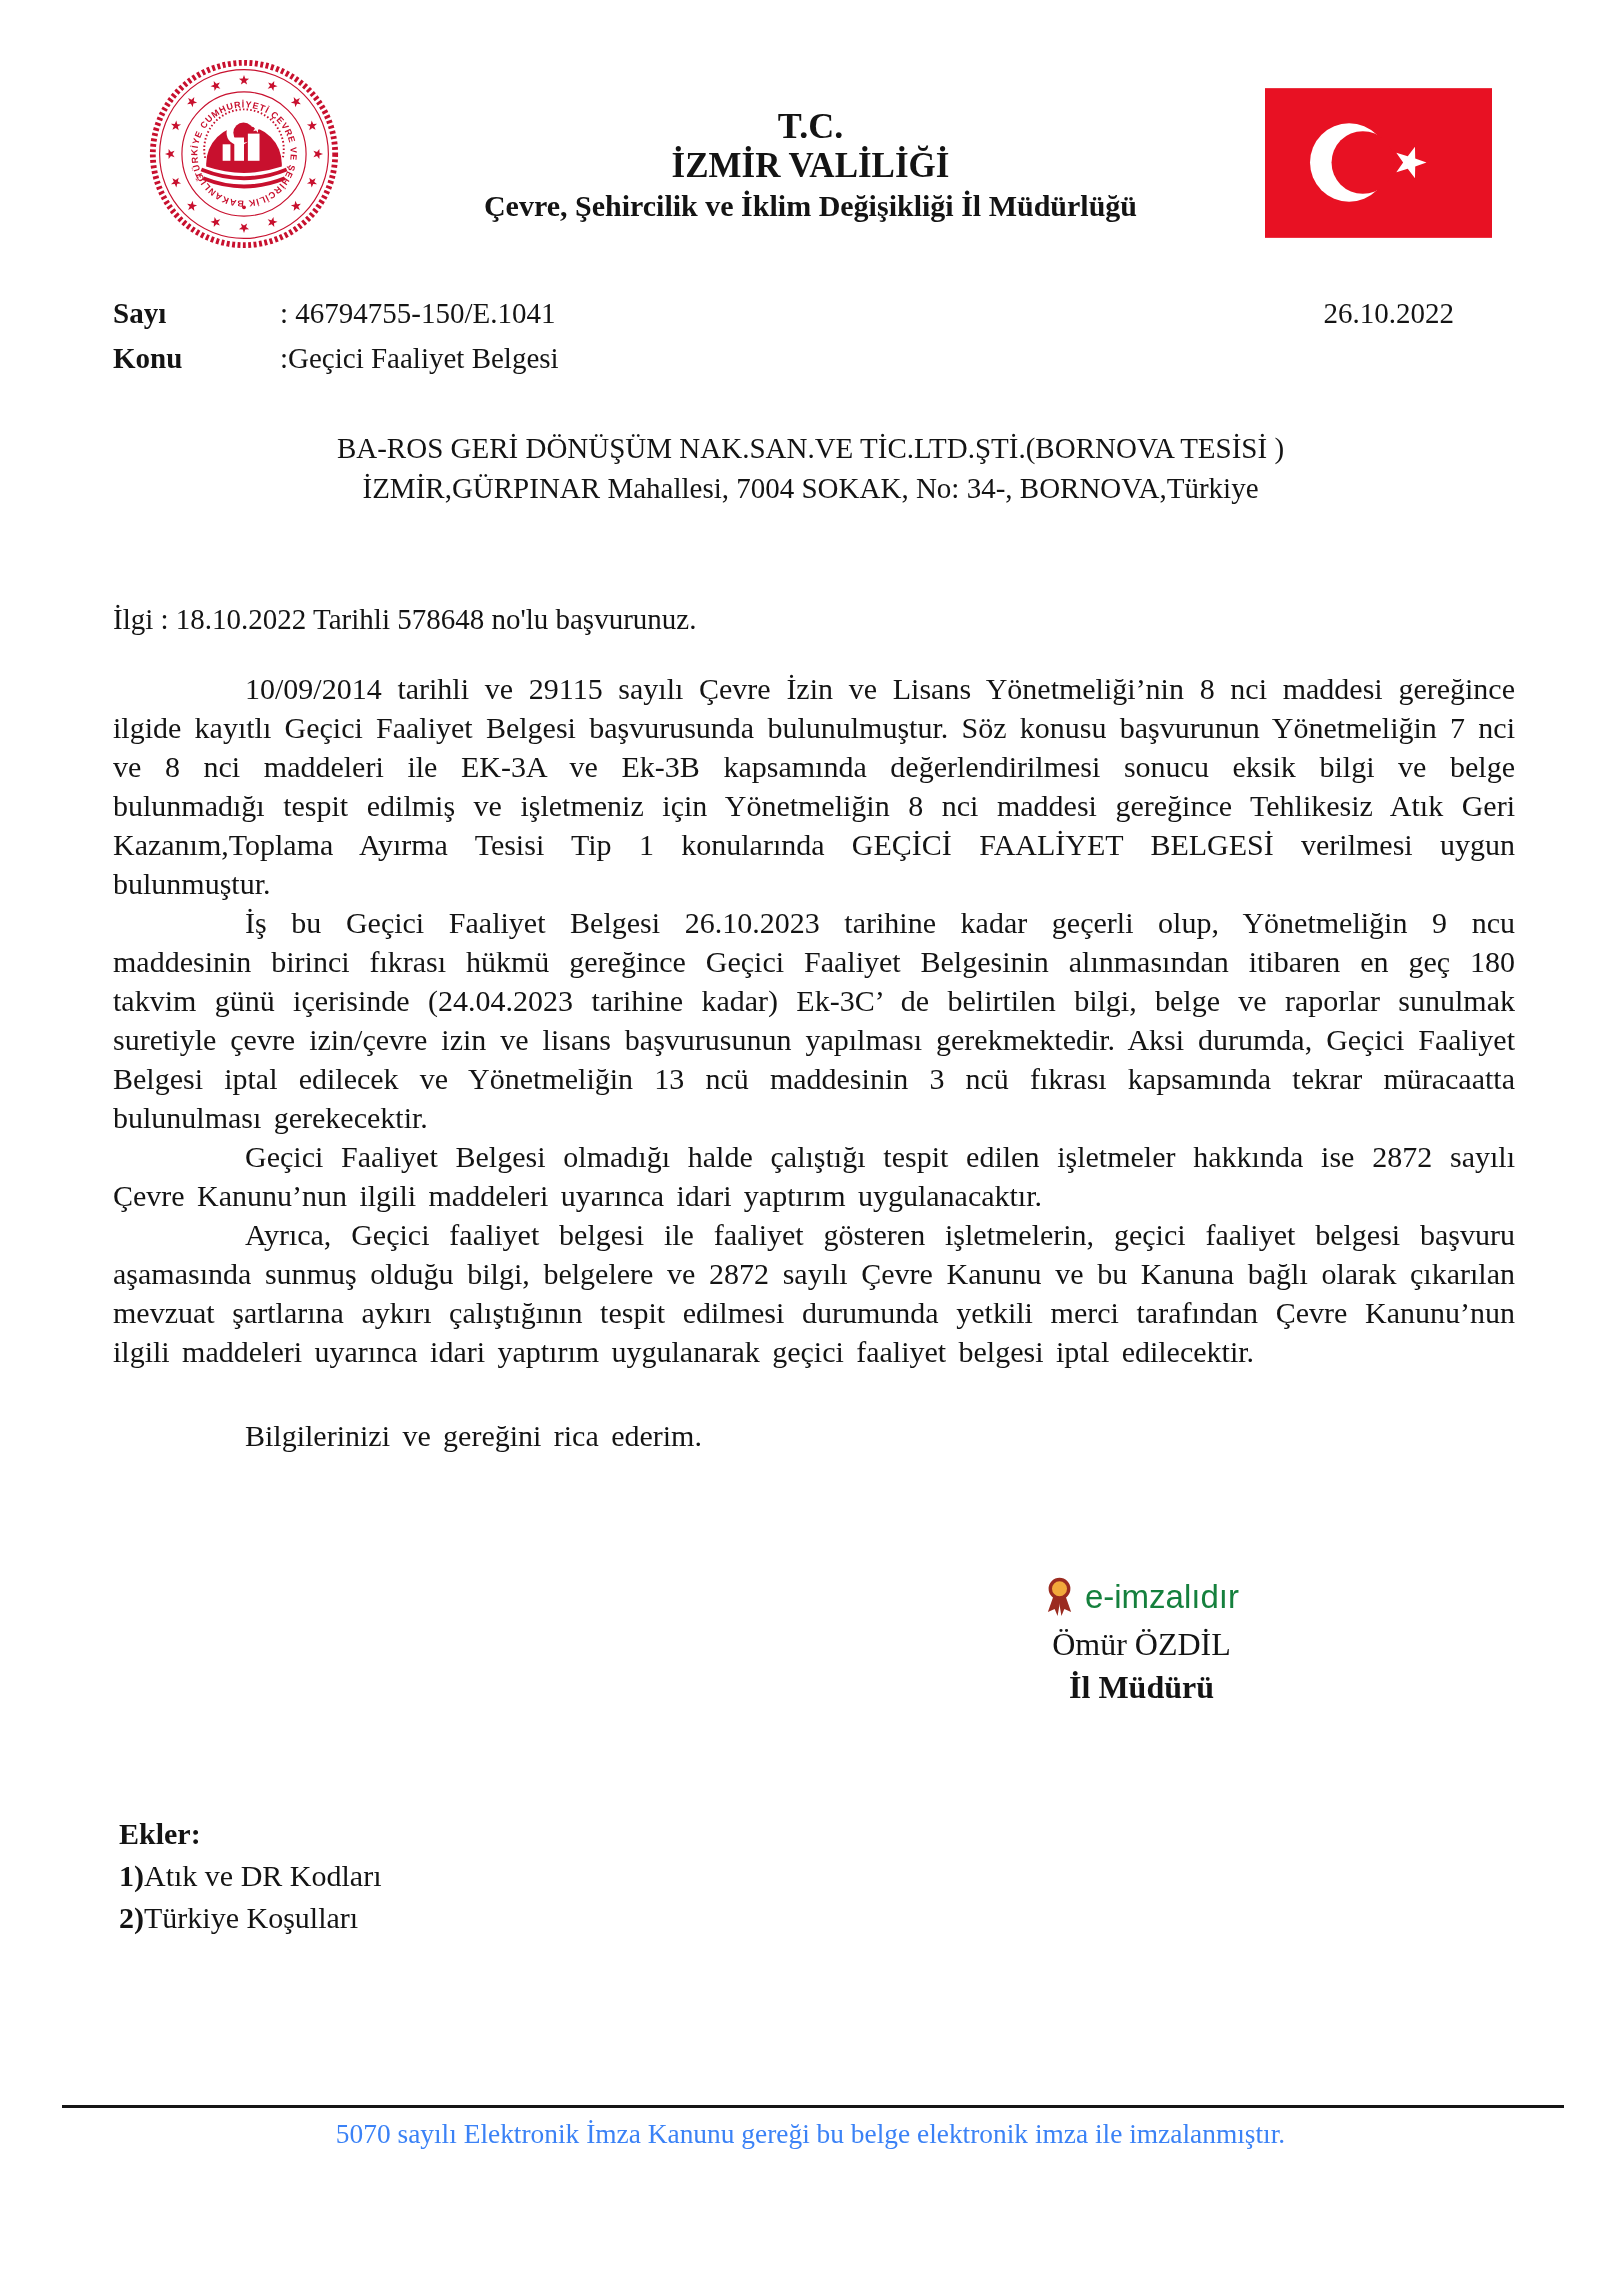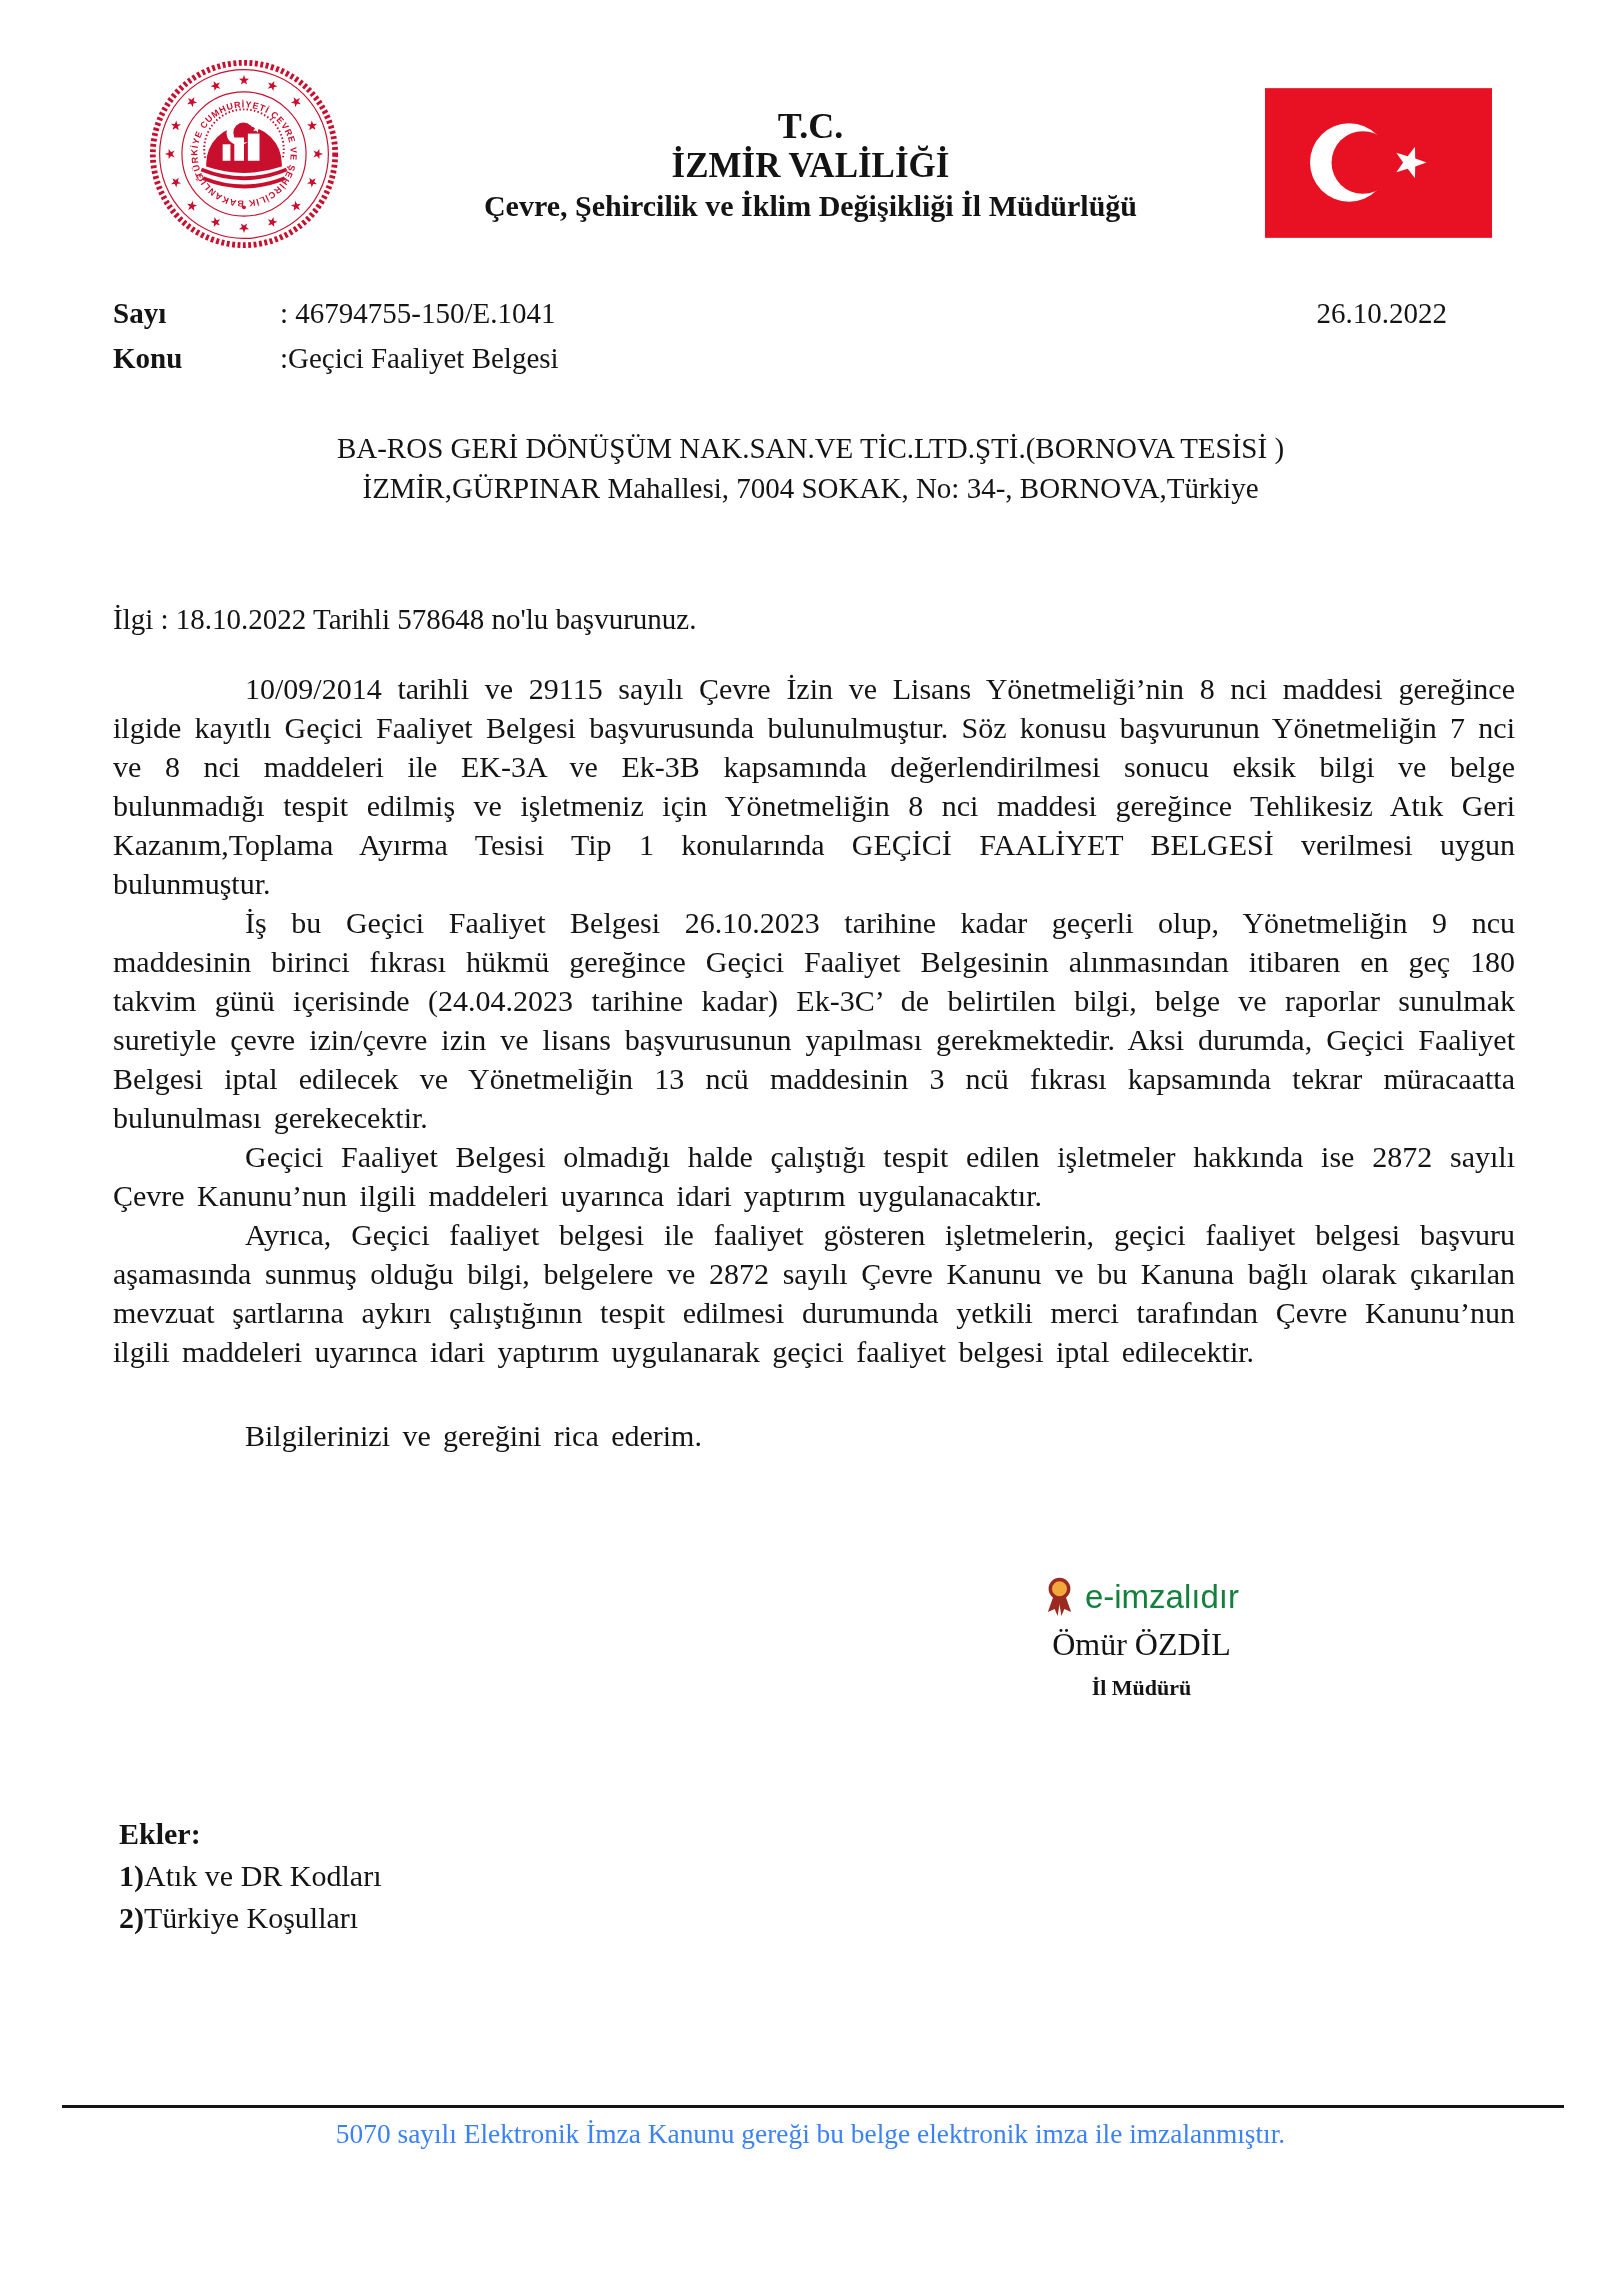--- a/index.html
+++ b/index.html
@@ -12,38 +12,38 @@
   .seal { position:absolute; left:147px; top:57px; width:194px; height:194px; }
   .flag { position:absolute; left:1265px; top:88px; width:227px; height:150px; }
   .header-text { position:absolute; left:0; right:0; top:106px; text-align:center; font-weight:bold; line-height:40px; }
   .ht1 { font-size:36px; }
   .ht2 { font-size:35px; }
   .ht3 { font-size:30px; }
 
   
   .meta { position:absolute; top:291px; left:113px; right:113px; font-size:29px; line-height:45px; }
   .meta .lbl { display:inline-block; width:167px; font-weight:bold; }
-  .meta .date { position:absolute; right:61px; top:0; }
+  .meta .date { position:absolute; right:54px; top:0; }
 
   
   .recipient { position:absolute; top:428px; left:78px; right:78px; text-align:center; font-weight:normal; font-size:29px; line-height:40px; }
 
   .ilgi { position:absolute; top:603px; left:113px; font-size:29px; }
 
   
   .body-text { position:absolute; top:669px; left:113px; width:1402px; font-size:30px; line-height:39px; text-align:justify; word-spacing:4.9px; }
   .body-text p { margin:0; text-indent:132px; }
   .body-text p.closing { margin-top:45px; text-align:left; }
 
   
   .sig { position:absolute; top:1576px; left:970px; width:343px; text-align:center; }
   .sig-row1 { display:flex; align-items:center; justify-content:center; gap:9.8px; }
   .esign-text { font-family:"Liberation Sans","DejaVu Sans",sans-serif; font-size:33px; color:#15803d; }
   .sig-name { font-size:32px; font-weight:normal; margin-top:6px; line-height:43px; }
-  .sig-title { font-size:22px; font-weight:bold; line-height:43px; }
+  .sig-title { font-size:32px; font-weight:bold; line-height:43px; }
 
   
   .ekler { position:absolute; top:1813px; left:119px; font-size:30px; line-height:42px; }
   .ekler .b { font-weight:bold; }
 
   
   .footer-line { position:absolute; top:2105px; left:62px; right:57px; border-top:3.9px solid #151515; }
   .footer-text { position:absolute; top:2119px; left:0; right:0; text-align:center; font-size:27.4px; color:#3b82f6; }
 </style>
 </head>

